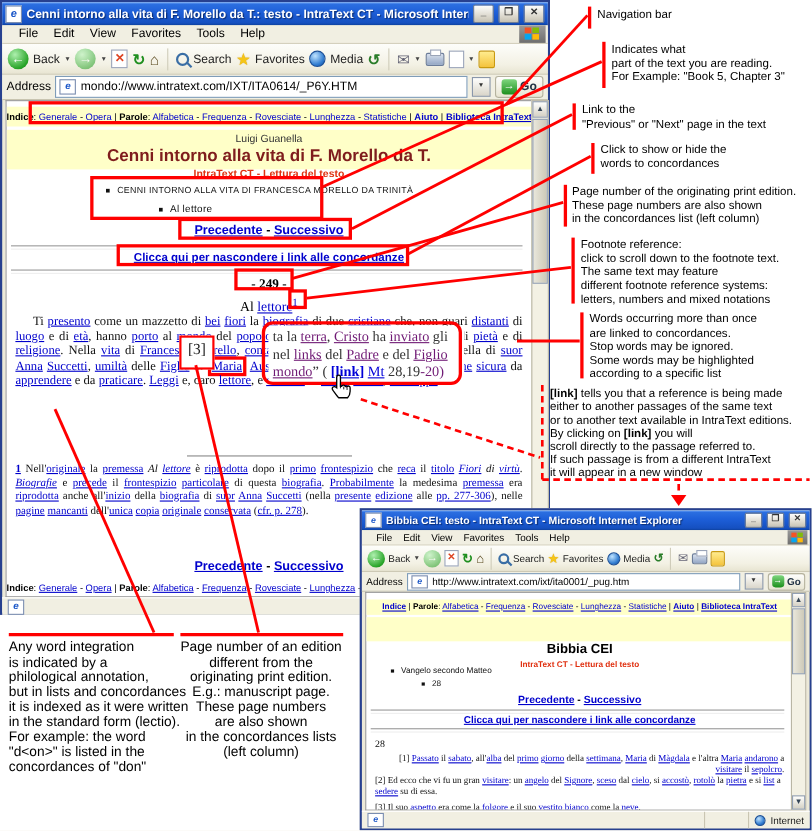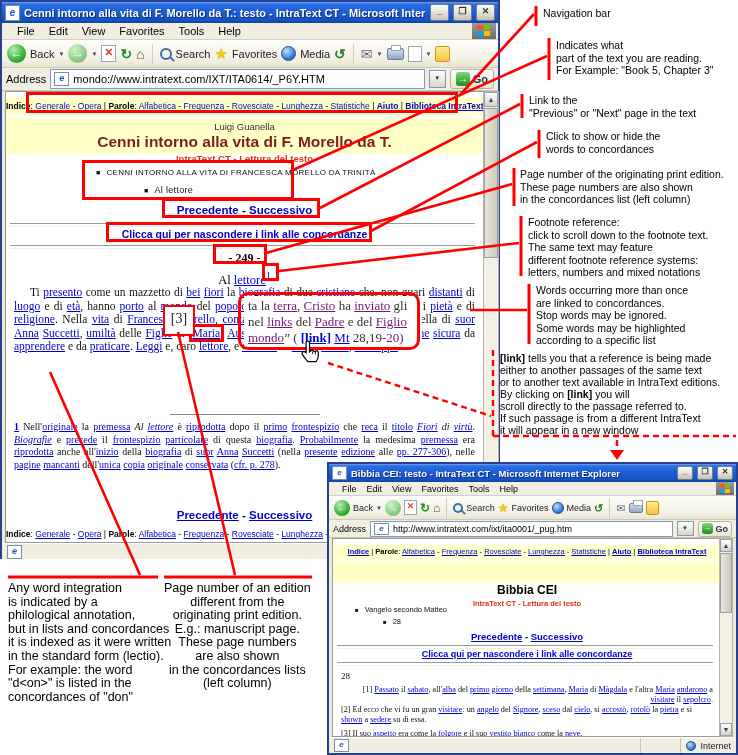--- a/index.html
+++ b/index.html
@@ -254,21 +254,21 @@
         <div style="font-size:7.5px;font-weight:bold;color:#e03010;margin-top:2px;">IntraText CT - Lettura del testo</div>
       </div>
       <div class="toc-item" style="top:66px;left:22px;font-size:7.5px;letter-spacing:0;"><span class="bu" style="font-size:6px;">■</span><span>Vangelo secondo Matteo</span></div>
       <div class="toc-item" style="top:78px;left:50px;font-size:7.5px;letter-spacing:0;"><span class="bu" style="font-size:6px;">■</span><span>28</span></div>
       <div class="blk ctr" style="top:92px;font-size:9.5px;"><u class="bb">Precedente</u> <b>-</b> <u class="bb">Successivo</u></div>
       <div class="hrline" style="top:106px;"></div>
       <div class="blk ctr" style="top:110px;font-size:9px;"><u class="bb">Clicca qui per nascondere i link alle concordanze</u></div>
       <div class="hrline" style="top:123px;"></div>
       <div class="blk verse" style="top:132px;padding:0 8px;font-size:9px;">28</div>
       <div class="blk verse" style="top:146px;padding:0 8px;font-size:8.2px;line-height:10px;text-align:right;">[1] <u>Passato</u> il <u>sabato</u>, all'<u>alba</u> del <u>primo</u> <u>giorno</u> della <u>settimana</u>, <u>Maria</u> di <u>Màgdala</u> e l'altra <u>Maria</u> <u>andarono</u> a <u>visitare</u> il <u>sepolcro</u>.</div>
-      <div class="blk verse" style="top:166px;padding:0 8px;font-size:8.2px;line-height:10px;">[2] Ed ecco che vi fu un gran <u>visitare</u>: un <u>angelo</u> del <u>Signore</u>, <u>sceso</u> dal <u>cielo</u>, si <u>accostò</u>, <u>rotolò</u> la <u>pietra</u> e si <u>shown</u> a <u>sedere</u> su di essa.</div>
+      <div class="blk verse" style="top:166px;padding:0 8px;font-size:8.2px;line-height:10px;">[2] Ed ecco che vi fu un gran <u>visitare</u>: un <u>angelo</u> del <u>Signore</u>, <u>sceso</u> dal <u>cielo</u>, si <u>accostò</u>, <u>rotolò</u> la <u>pietra</u> e si <u>list</u> a <u>sedere</u> su di essa.</div>
       <div class="blk verse" style="top:190px;padding:0 8px;font-size:8.2px;line-height:10px;">[3] Il suo <u>aspetto</u> era come la <u>folgore</u> e il suo <u>vestito</u> <u>bianco</u> come la <u>neve</u>.</div>
     </div>
     <div class="sbar" style="right:3px;top:74px;width:14px;height:199px;">
       <span class="sbtn" style="top:0;height:13px;line-height:12px;">▲</span>
       <span class="sthumb" style="top:14px;height:60px;"></span>
       <span class="sbtn" style="bottom:0;height:13px;line-height:12px;">▼</span>
     </div>
     <div class="statusbar" style="top:273px;height:16px;font-size:9px;">
       <span class="scell" style="flex:1;">
           <span class="docicon" style="height:11px;line-height:10px;font-size:8px;">e</span>

